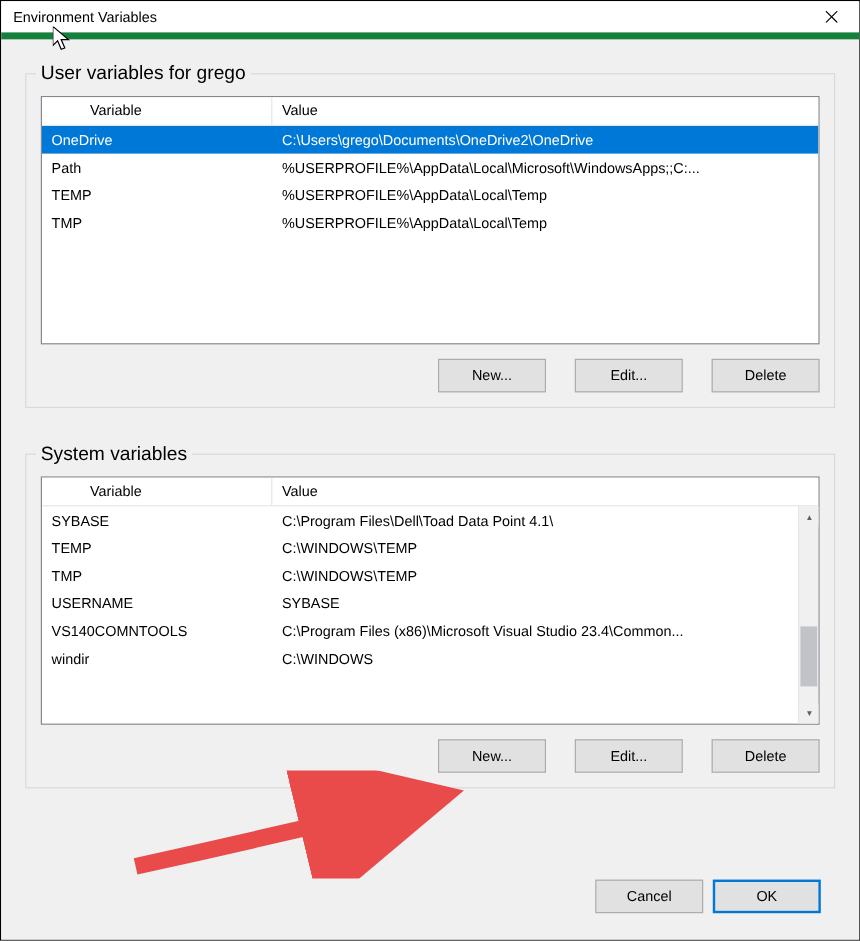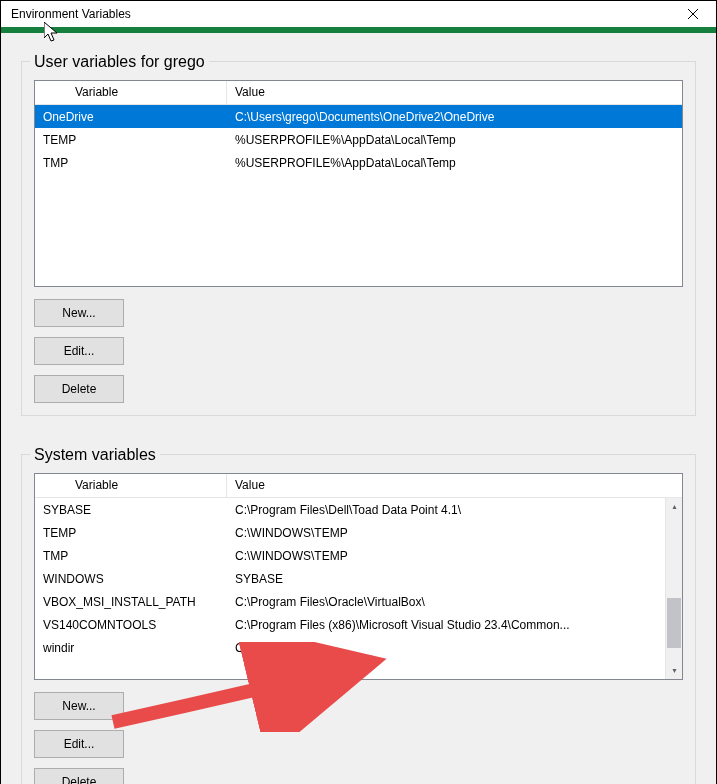--- a/index.html
+++ b/index.html
@@ -97,23 +97,22 @@
       font-size: 12px;
       white-space: nowrap;
       overflow: hidden;
       text-overflow: ellipsis;
     }
     .lv-cell.col-var { width: 192px; flex: none; }
     .lv-cell.col-val { flex: 1; }
     .btn-row {
       display: flex;
       justify-content: flex-end;
-      gap: 10px;
+      gap: 24px;
       margin-top: 12px;
-      flex-direction: column;
     }
     .btn {
       width: 90px;
       height: 28px;
       background: #e1e1e1;
       border: 1px solid #adadad;
       font-size: 12px;
       font-family: inherit;
       cursor: default;
       display: flex;
@@ -191,20 +190,24 @@
         <div class="lv-header">
           <div class="lv-hcell col-var">Variable</div>
           <div class="lv-hcell col-val">Value</div>
         </div>
         <div class="lv-body" id="user-body">
             <div class="lv-row selected">
               <div class="lv-cell col-var">OneDrive</div>
               <div class="lv-cell col-val">C:\Users\grego\Documents\OneDrive2\OneDrive</div>
             </div>
             <div class="lv-row">
+              <div class="lv-cell col-var">Path</div>
+              <div class="lv-cell col-val">%USERPROFILE%\AppData\Local\Microsoft\WindowsApps;;C:...</div>
+            </div>
+            <div class="lv-row">
               <div class="lv-cell col-var">TEMP</div>
               <div class="lv-cell col-val">%USERPROFILE%\AppData\Local\Temp</div>
             </div>
             <div class="lv-row">
               <div class="lv-cell col-var">TMP</div>
               <div class="lv-cell col-val">%USERPROFILE%\AppData\Local\Temp</div>
             </div>
           </div>
       </div>
 
@@ -232,26 +235,22 @@
             </div>
             <div class="lv-row">
               <div class="lv-cell col-var">TEMP</div>
               <div class="lv-cell col-val">C:\WINDOWS\TEMP</div>
             </div>
             <div class="lv-row">
               <div class="lv-cell col-var">TMP</div>
               <div class="lv-cell col-val">C:\WINDOWS\TEMP</div>
             </div>
             <div class="lv-row">
-              <div class="lv-cell col-var">WINDOWS</div>
+              <div class="lv-cell col-var">USERNAME</div>
               <div class="lv-cell col-val">SYBASE</div>
-            </div>
-            <div class="lv-row">
-              <div class="lv-cell col-var">VBOX_MSI_INSTALL_PATH</div>
-              <div class="lv-cell col-val">C:\Program Files\Oracle\VirtualBox\</div>
             </div>
             <div class="lv-row">
               <div class="lv-cell col-var">VS140COMNTOOLS</div>
               <div class="lv-cell col-val">C:\Program Files (x86)\Microsoft Visual Studio 23.4\Common...</div>
             </div>
             <div class="lv-row">
               <div class="lv-cell col-var">windir</div>
               <div class="lv-cell col-val">C:\WINDOWS</div>
             </div>
           </div>

